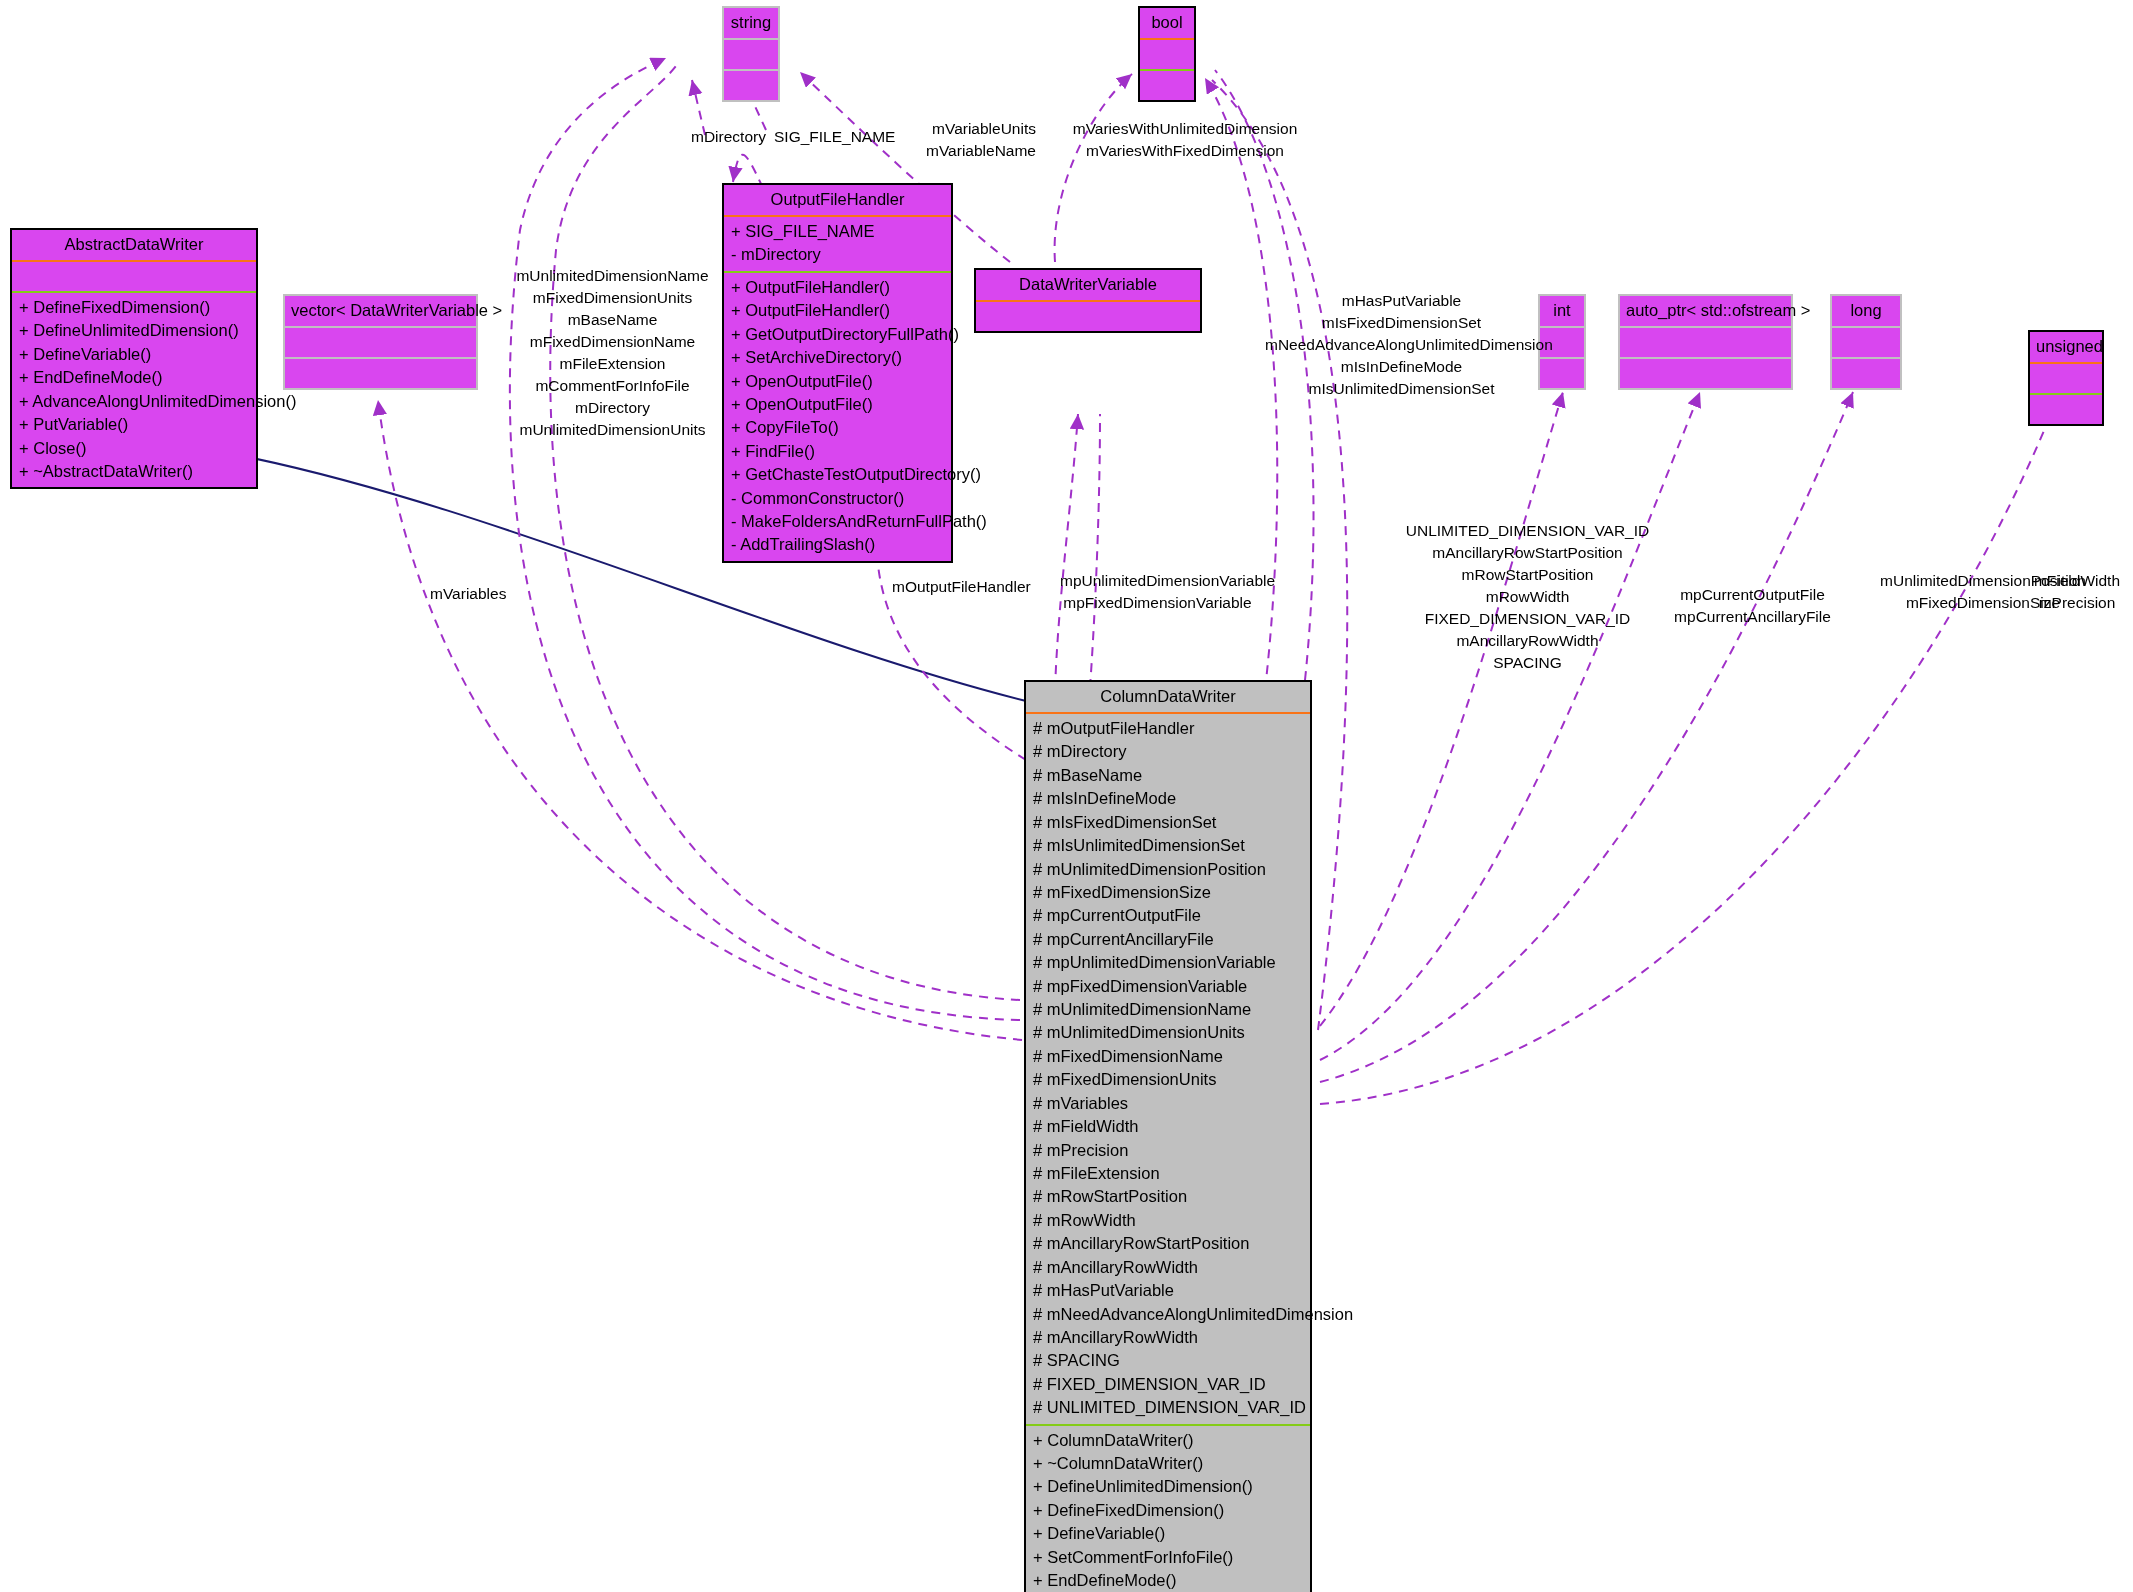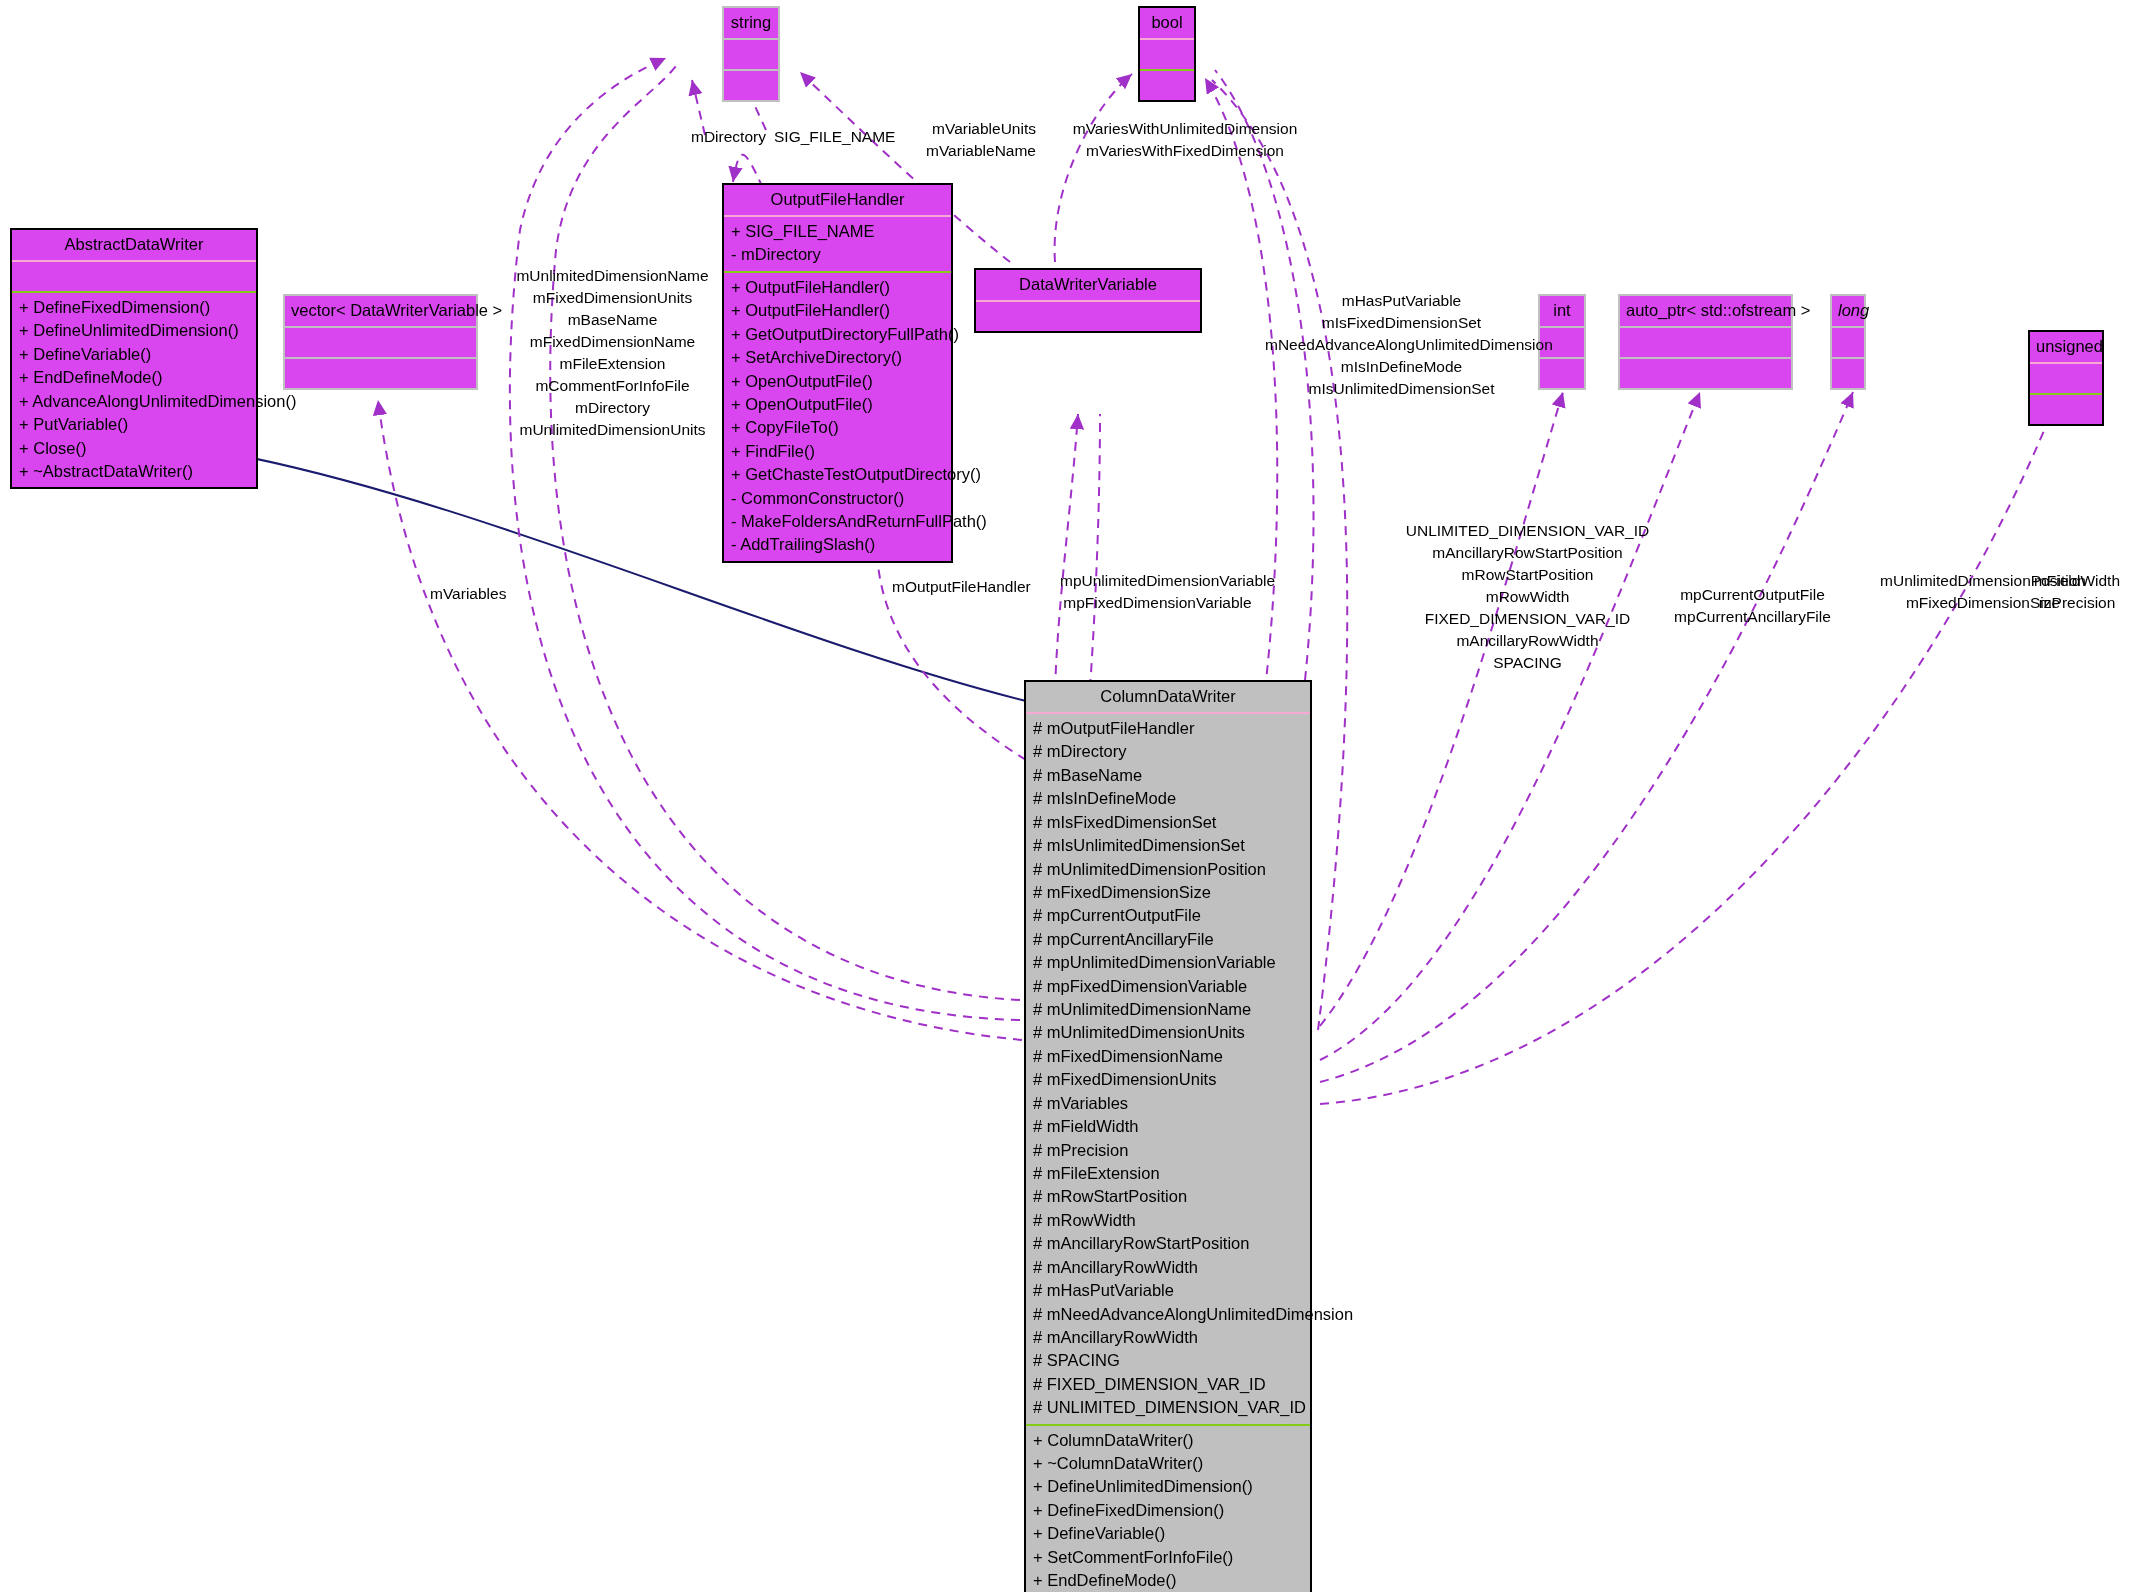--- a/index.html
+++ b/index.html
@@ -39,21 +39,21 @@
   }
   .umlbox.gray-border {
     border: 2px solid #c0c0c0;
   }
   .umlbox.filled {
     background: #c0c0c0;
   }
   .umlbox .title {
     text-align: center;
     padding: 5px 6px 6px 6px;
-    border-bottom: 2px solid #f9a8d4;
+    border-bottom: 2px solid #f97316;
     white-space: nowrap;
     line-height: 1.15;
   }
   .umlbox.gray-border .title {
     border-bottom: 2px solid #c0c0c0;
   }
   .umlbox .compartment {
     border-bottom: 2px solid #84cc16;
     padding: 3px 7px 4px 7px;
   }
@@ -232,21 +232,21 @@
     <div class="compartment empty"></div>
     <div class="compartment empty last"></div>
   </div>
 
   <div class="umlbox gray-border" style="left:1618px; top:294px; width:175px;">
     <div class="title">auto_ptr&lt; std::ofstream &gt;</div>
     <div class="compartment empty"></div>
     <div class="compartment empty last"></div>
   </div>
 
-  <div class="umlbox gray-border" style="left:1830px; top:294px; width:36px;font-style:italic;">
+  <div class="umlbox gray-border" style="left:1830px; top:294px; width:72px;">
     <div class="title">long</div>
     <div class="compartment empty"></div>
     <div class="compartment empty last"></div>
   </div>
 
   <div class="umlbox" style="left:2028px; top:292px; width:76px;margin-top:38px;">
     <div class="title">unsigned</div>
     <div class="compartment empty"></div>
     <div class="compartment empty last"></div>
   </div>

